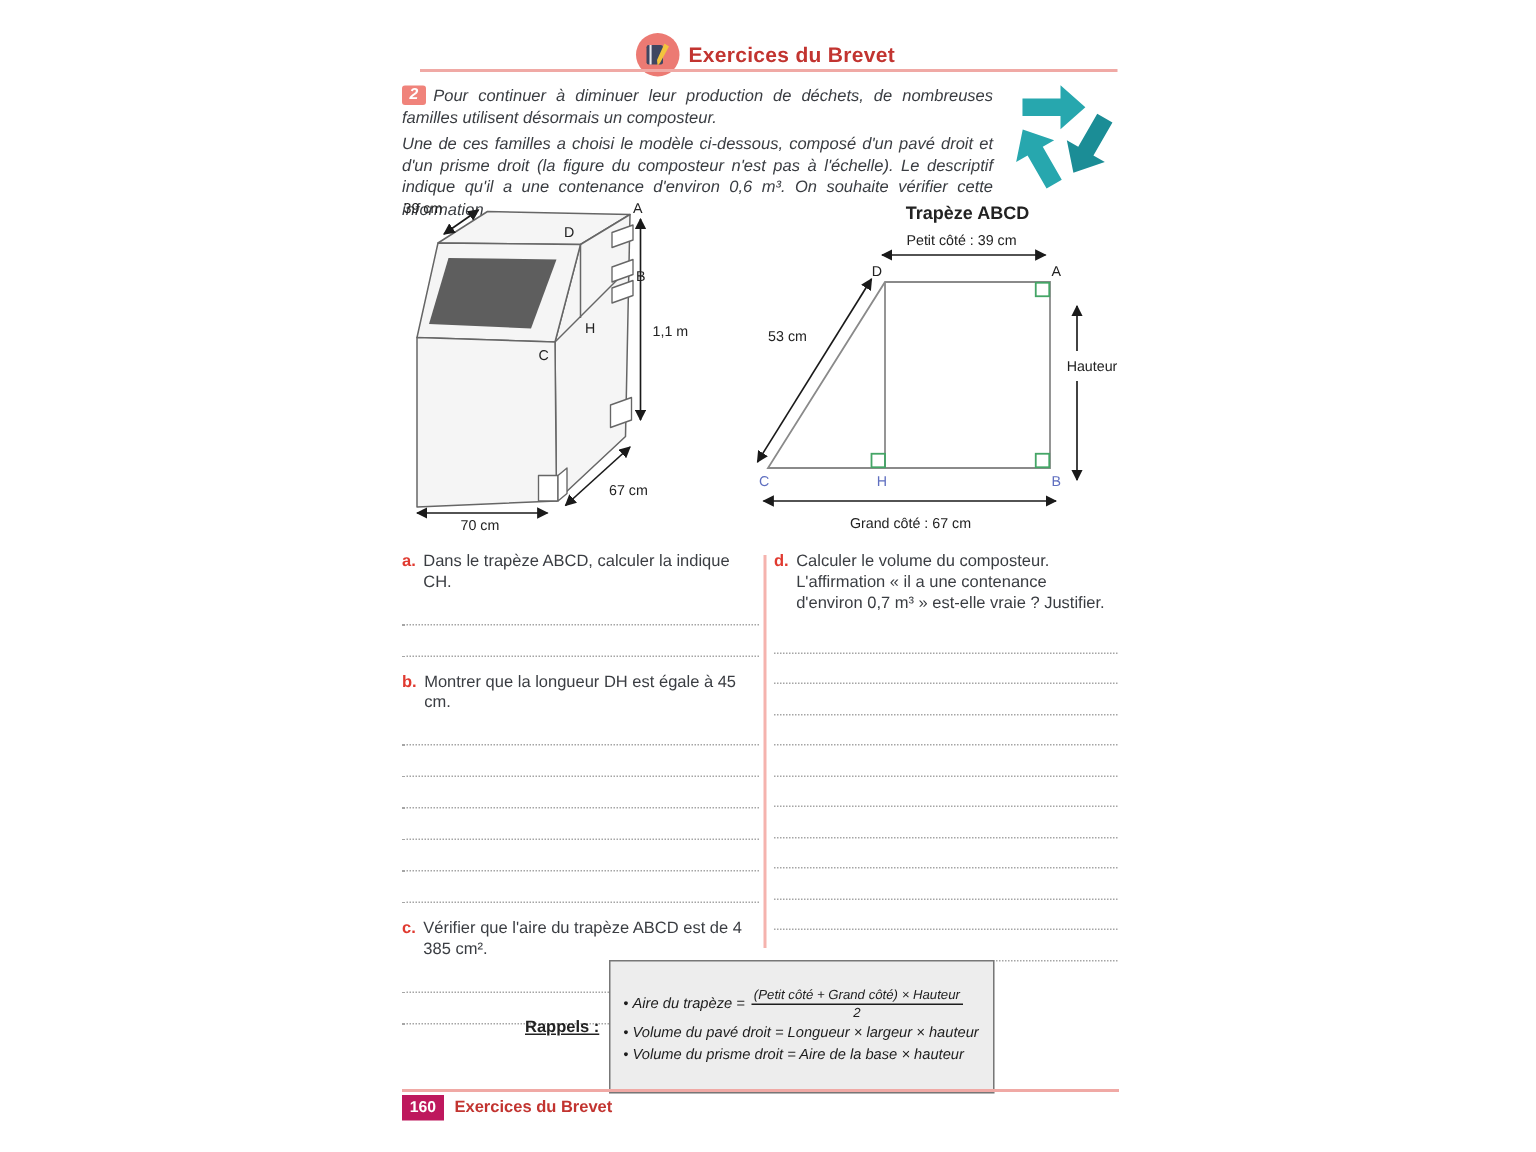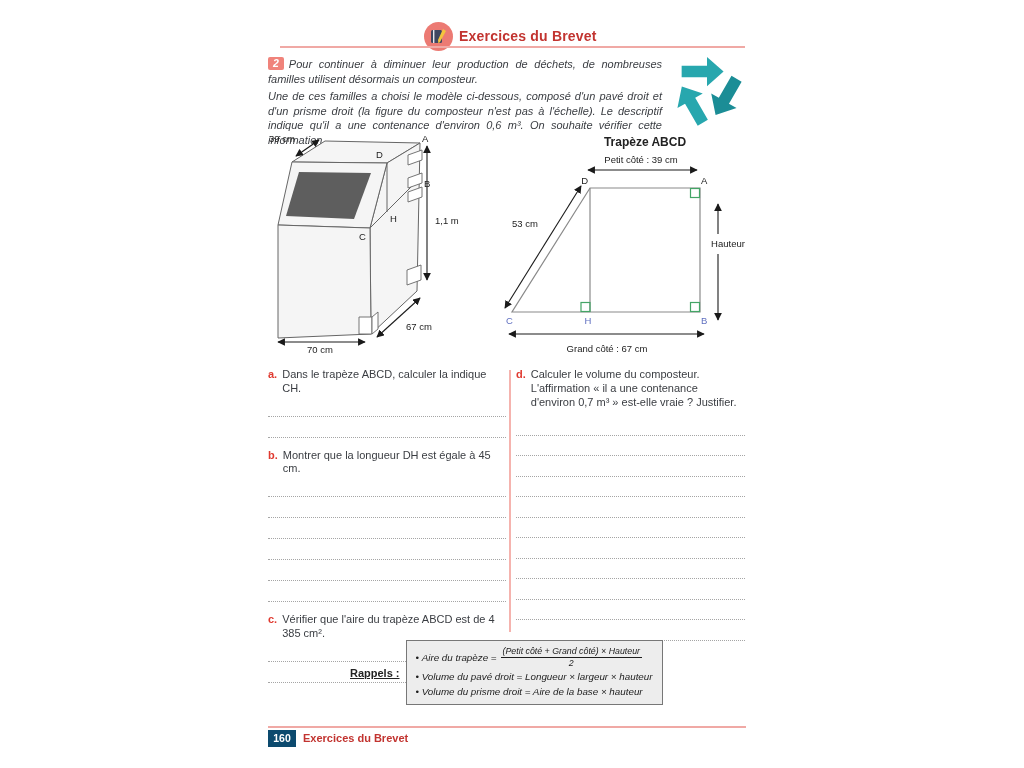--- a/index.html
+++ b/index.html
@@ -29,28 +29,28 @@
   .col-right{left:516px;width:229px;}
   .col-div{position:absolute;left:509px;top:370px;width:2px;height:262px;background:#f5b3ae;}
   .q{display:flex;gap:5px;font-size:11px;line-height:13.8px;}
   .qlet{color:#e03a30;font-weight:bold;flex:0 0 auto;}
   .ans{height:20px;border-bottom:1.5px dotted #a5a5a5;}
   .ans-s{height:19.5px;border-bottom:1.5px dotted #a5a5a5;}
   .mt{margin-top:11px;}
   
   .rappels{position:absolute;left:350px;top:640px;display:flex;align-items:center;}
   .rap-label{font-size:11px;font-weight:bold;text-decoration:underline;color:#222;margin-right:6px;white-space:nowrap;text-align:right;}
-  .rap-box{background:#ededed;border:1.2px solid #777;padding:5px 9px;font-style:italic;color:#1d1d1d;}
+  .rap-box{background:#ededed;border:1.2px solid #777;padding:17px 9px;font-style:italic;color:#1d1d1d;}
   .r-item{font-size:9.8px;line-height:15px;white-space:nowrap;display:flex;align-items:center;}
   .r-item::before{content:"• ";white-space:pre;}
   .frac{display:inline-flex;flex-direction:column;align-items:center;margin-left:4px;font-size:8.8px;line-height:11px;}
   .frac .num{border-bottom:1px solid #1d1d1d;padding:0 2px;}
   
   .ftr-rule{position:absolute;left:268px;top:726px;width:478px;height:2px;background:#f0a9a5;}
-  .pg-badge{position:absolute;left:268px;top:730px;width:28px;height:17px;background:#0c4a6e;color:#fff;
+  .pg-badge{position:absolute;left:268px;top:730px;width:28px;height:17px;background:#be185d;color:#fff;
     font-size:10.5px;font-weight:bold;text-align:center;line-height:17px;}
   .ftr-title{position:absolute;left:303px;top:732px;font-size:11px;font-weight:bold;color:#c23430;}
 </style>
 </head>
 <body>
 
 <div class="hdr-icon">
   <svg width="29" height="29" viewBox="0 0 29 29">
     <rect x="7" y="8" width="11" height="13" rx="1.5" fill="#3f4661"></rect>
     <rect x="9" y="8" width="1.4" height="13" fill="#e8e8ee"></rect>

